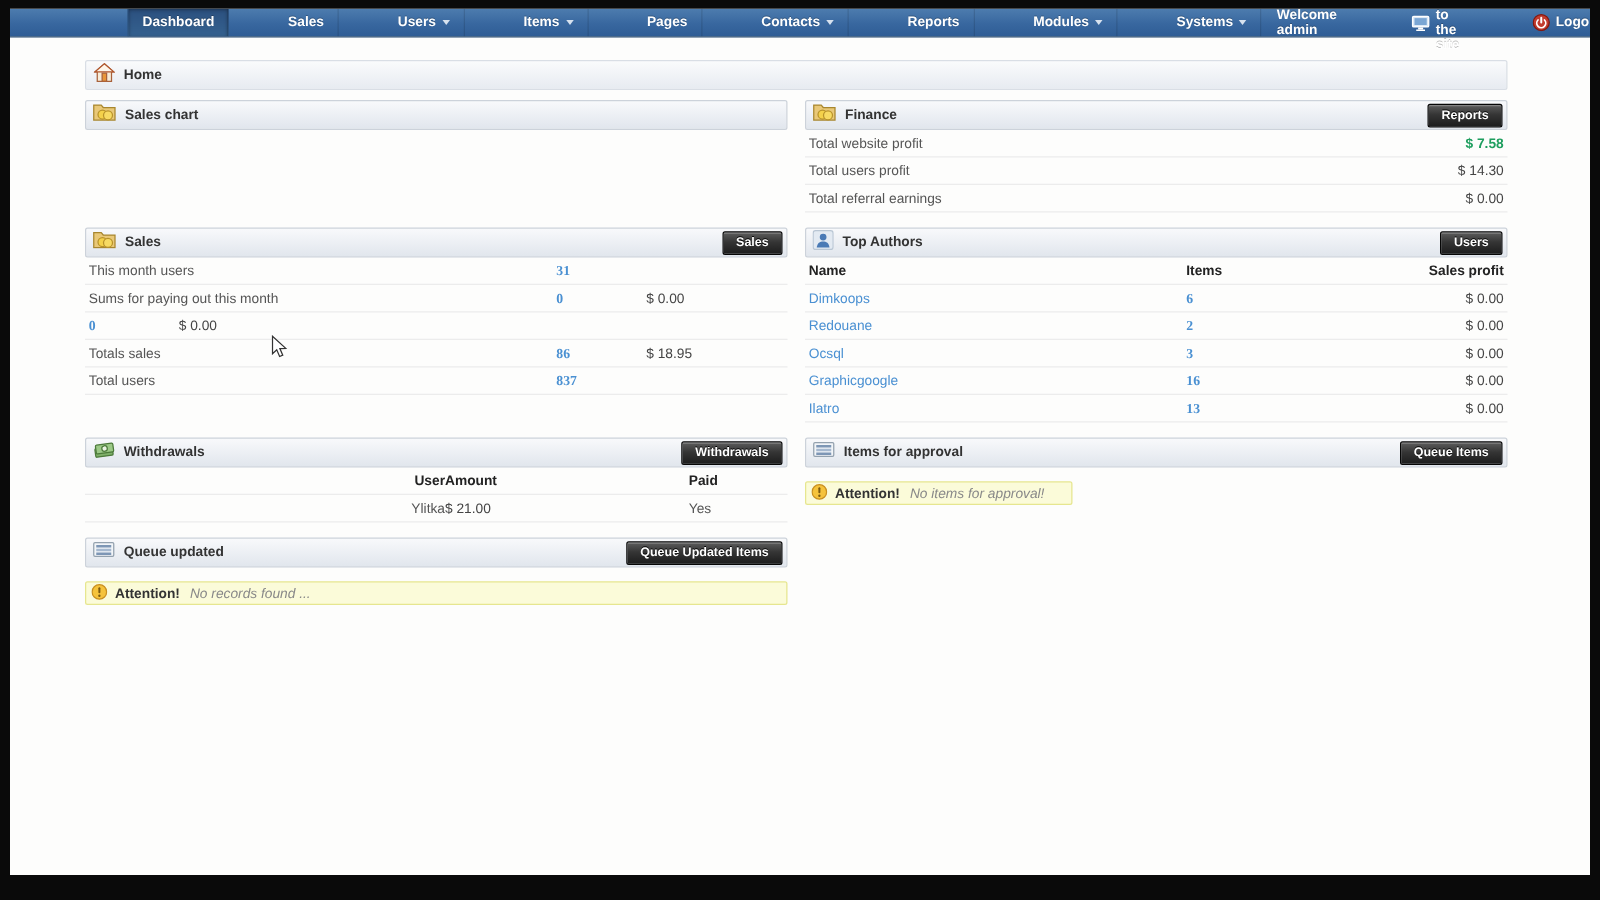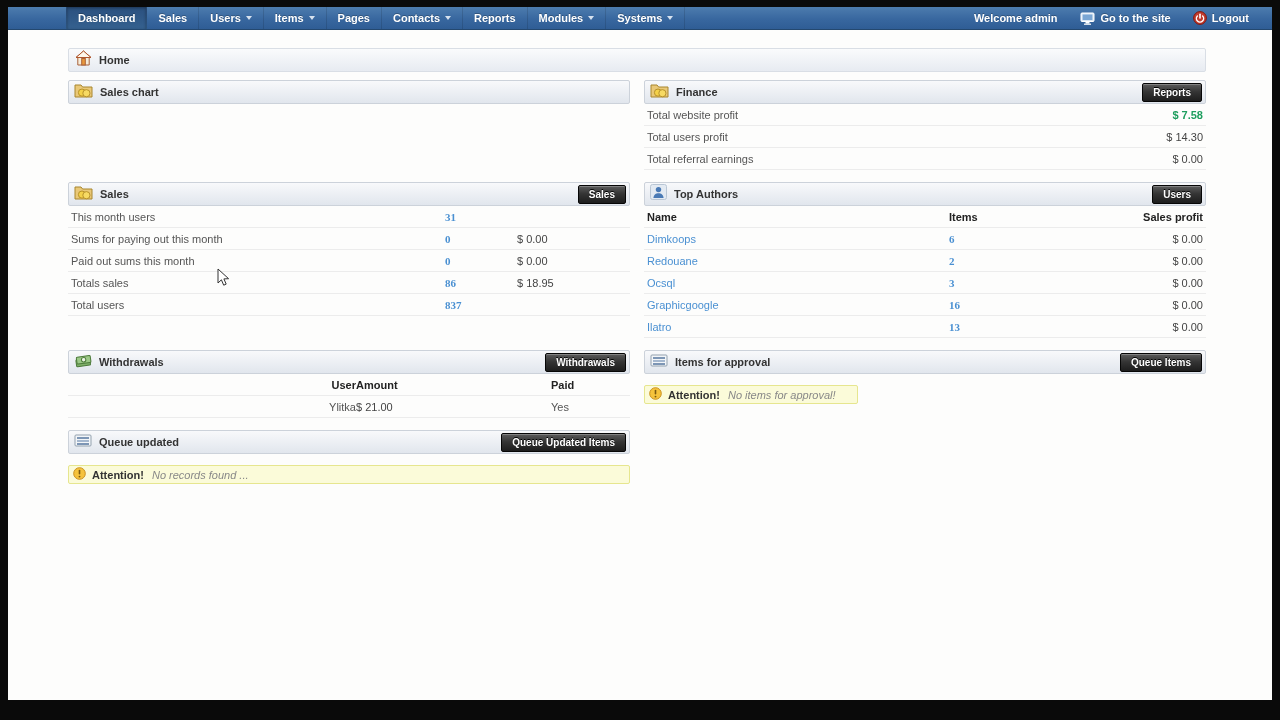--- a/index.html
+++ b/index.html
@@ -4,21 +4,21 @@
 <style>
   * { margin:0; padding:0; box-sizing:border-box; }
   html,body { background:#000; }
   body { font-family:"Liberation Sans", sans-serif; }
   .screen { position:relative; width:1280px; height:720px; background:#0a0a0a; overflow:hidden; }
   .frame { position:absolute; left:8px; top:7px; width:1264px; height:693px; background:#fdfdfc; overflow:hidden; }
 
   
   .topbar { height:23px; background:linear-gradient(#4d7cae,#38679f 55%,#2f5d95); border-bottom:1px solid #24486f; display:flex; justify-content:space-between; align-items:stretch; padding-left:58px; padding-right:12px; }
   .nav-left, .nav-right { display:flex; align-items:stretch; }
-  .nav-item { display:flex; align-items:center; padding:0 11px; color:#fff; font-size:11px; font-weight:bold; text-decoration:none; border-right:1px solid rgba(0,0,0,0.12); text-shadow:0 -1px 0 rgba(0,0,0,0.25); cursor:pointer; }
+  .nav-item { display:flex; align-items:center; padding:0 11px; color:#fff; font-size:11px; font-weight:bold; text-decoration:none; border-right:1px solid rgba(0,0,0,0.12); text-shadow:0 -1px 0 rgba(0,0,0,0.25); cursor:pointer;margin-left:36px; }
   .nav-item:first-child { border-left:1px solid rgba(0,0,0,0.12); }
   .nav-item.active { background:linear-gradient(#2b507f,#35618f); box-shadow:inset 0 1px 3px rgba(0,0,0,0.35); }
   .caret { display:inline-block; width:0; height:0; border-left:3px solid transparent; border-right:3px solid transparent; border-top:4px solid #d7e2ef; margin-left:5px; }
   .nav-right .nav-item { border:none; font-weight:bold; }
   .nav-right .welcome { display:flex; align-items:center; color:#fff; font-size:11px; font-weight:bold; padding:0 12px; text-shadow:0 -1px 0 rgba(0,0,0,0.25); }
   .nav-ico { margin-right:5px; display:inline-flex; align-items:center; }
 
   
   .content { padding:18px 66px 0 60px; }
   .crumbbar { height:24px; background:linear-gradient(#fafbfc,#e7ebf1); border:1px solid #d9dee5; border-radius:2px; display:flex; align-items:center; padding:0 6px; margin-bottom:8px; }
@@ -195,21 +195,20 @@
               <span class="srow-label">This month users</span>
               <span class="srow-num"><a class="blue bold-blue">31</a></span>
               <span class="srow-amt money"></span>
             </div>
             <div class="trow">
               <span class="srow-label">Sums for paying out this month</span>
               <span class="srow-num"><a class="blue bold-blue">0</a></span>
               <span class="srow-amt money">$ 0.00</span>
             </div>
             <div class="trow">
-              <span class="srow-label">Paid out sums this month</span>
               <span class="srow-num"><a class="blue bold-blue">0</a></span>
               <span class="srow-amt money">$ 0.00</span>
             </div>
             <div class="trow">
               <span class="srow-label">Totals sales</span>
               <span class="srow-num"><a class="blue bold-blue">86</a></span>
               <span class="srow-amt money">$ 18.95</span>
             </div>
             <div class="trow">
               <span class="srow-label">Total users</span>

